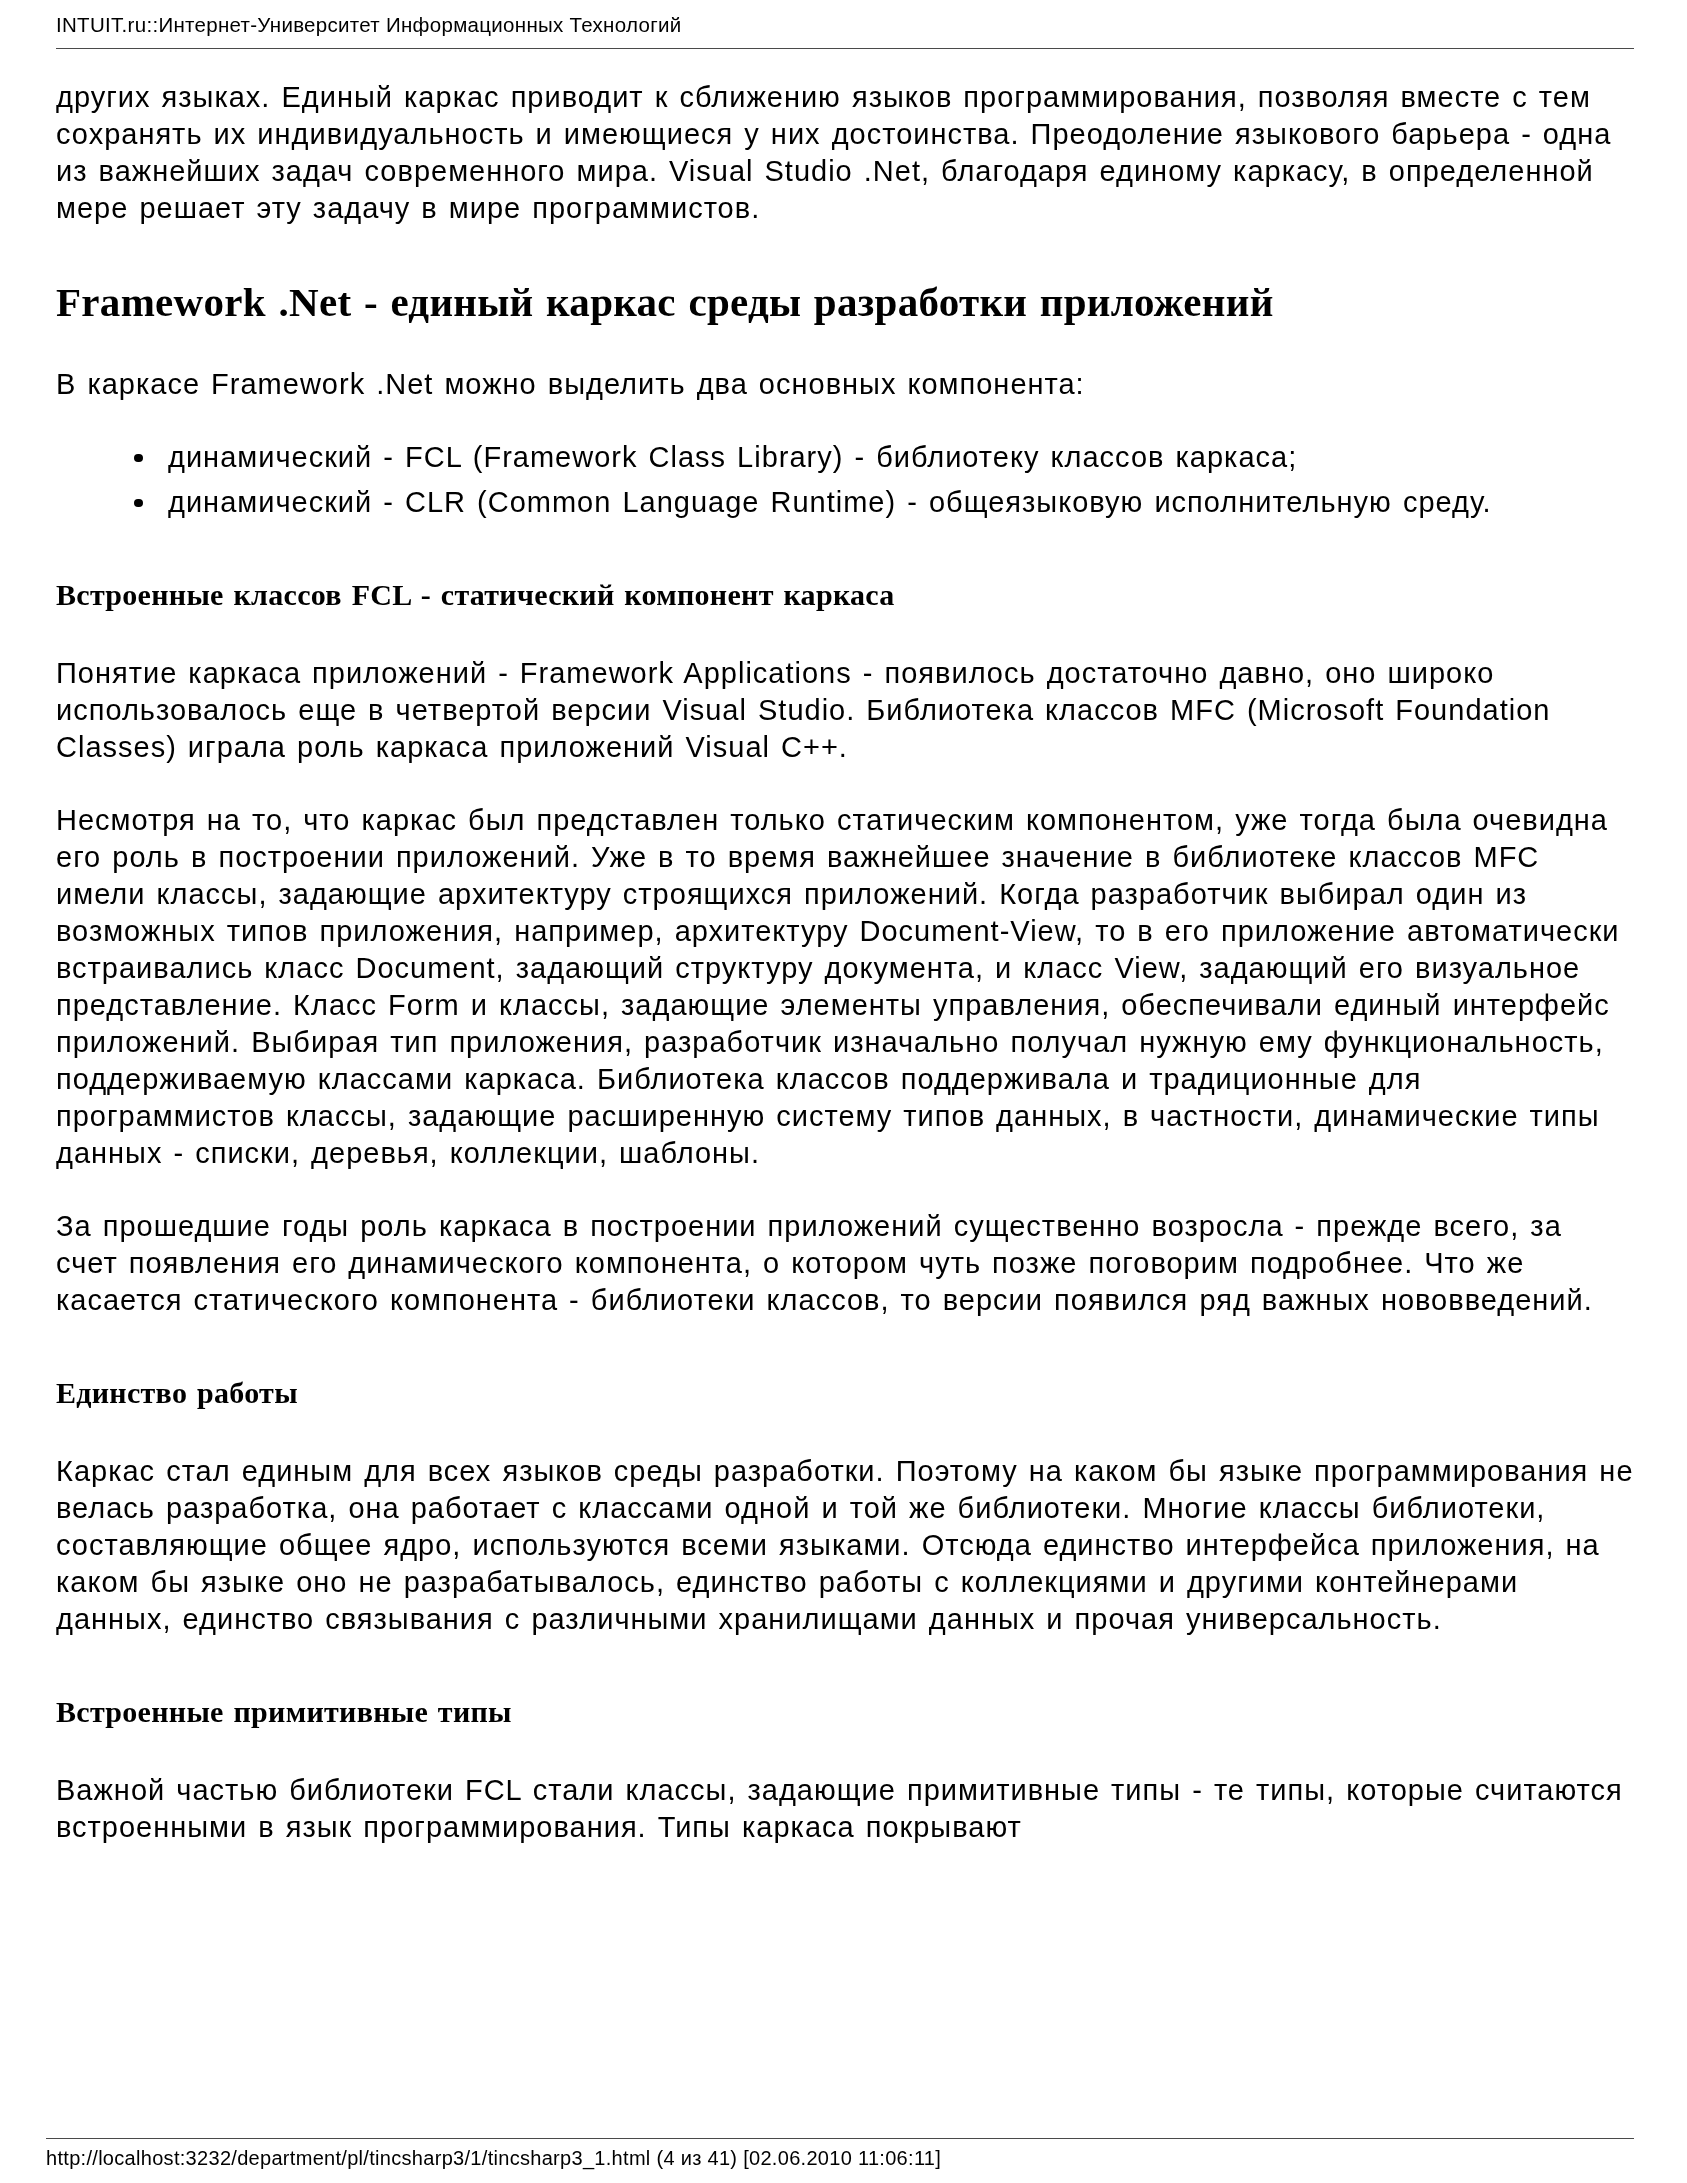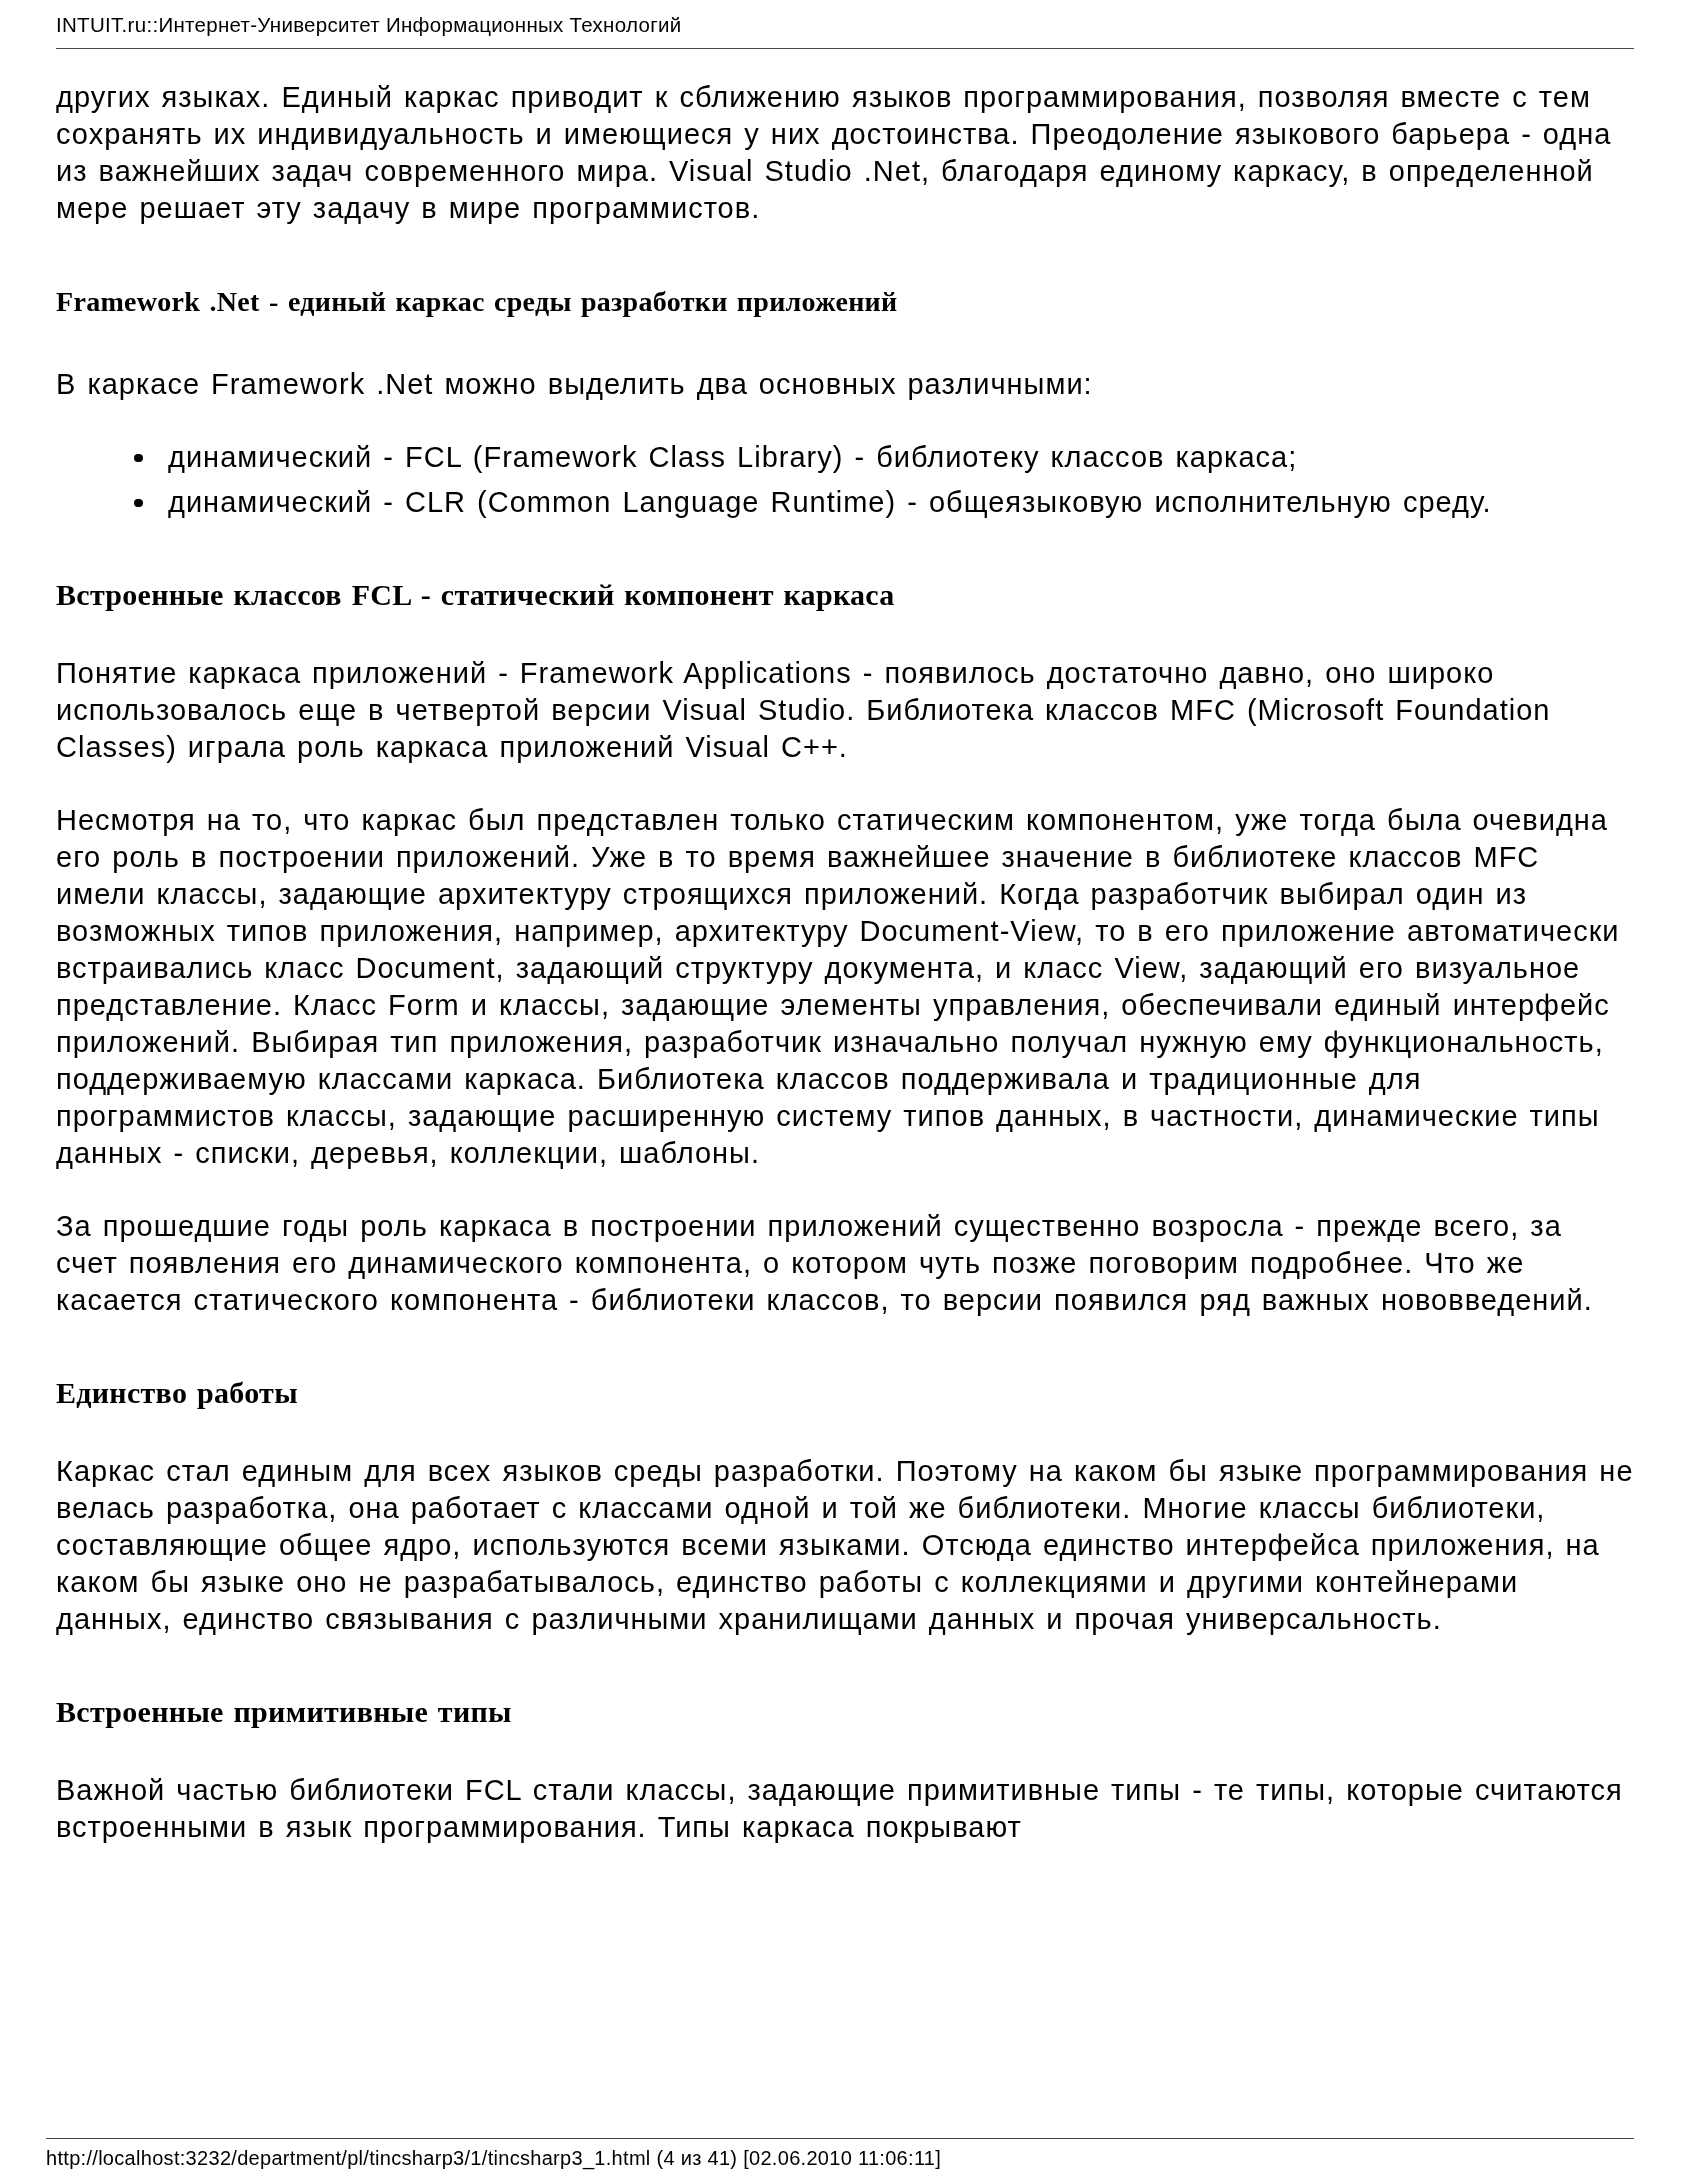--- a/index.html
+++ b/index.html
@@ -30,21 +30,21 @@
     font-size: 29px;
     line-height: 37px;
     letter-spacing: 1px;
     word-spacing: 2px;
   }
   .content p {
     margin: 0 0 36px 0;
   }
   h1.doc-h1 {
     font-family: "Liberation Serif", serif;
-    font-size: 28px;
+    font-size: 41px;
     line-height: 44px;
     font-weight: bold;
     letter-spacing: 0.3px;
     margin: 53px 0 42px 0;
   }
   h2.doc-h2 {
     font-family: "Liberation Serif", serif;
     font-size: 30px;
     line-height: 36px;
     font-weight: bold;
@@ -91,21 +91,21 @@
     <div class="header-text">INTUIT.ru::Интернет-Университет Информационных Технологий</div>
     <hr class="rule">
   </header>
 
   <main class="content">
 
     <p>других языках. Единый каркас приводит к сближению языков программирования, позволяя вместе с тем сохранять их индивидуальность и имеющиеся у них достоинства. Преодоление языкового барьера - одна из важнейших задач современного мира. Visual Studio .Net, благодаря единому каркасу, в определенной мере решает эту задачу в мире программистов.</p>
 
     <h1 class="doc-h1">Framework .Net - единый каркас среды разработки приложений</h1>
 
-    <p>В каркасе Framework .Net можно выделить два основных различными:</p>
+    <p>В каркасе Framework .Net можно выделить два основных компонента:</p>
 
     <ul class="doc-list">
       <li>динамический - FCL (Framework Class Library) - библиотеку классов каркаса;</li>
       <li>динамический - CLR (Common Language Runtime) - общеязыковую исполнительную среду.</li>
     </ul>
 
     <h2 class="doc-h2">Встроенные классов FCL - статический компонент каркаса</h2>
 
     <p>Понятие каркаса приложений - Framework Applications - появилось достаточно давно, оно широко использовалось еще в четвертой версии Visual Studio. Библиотека классов MFC (Microsoft Foundation Classes) играла роль каркаса приложений Visual C++.</p>
 

